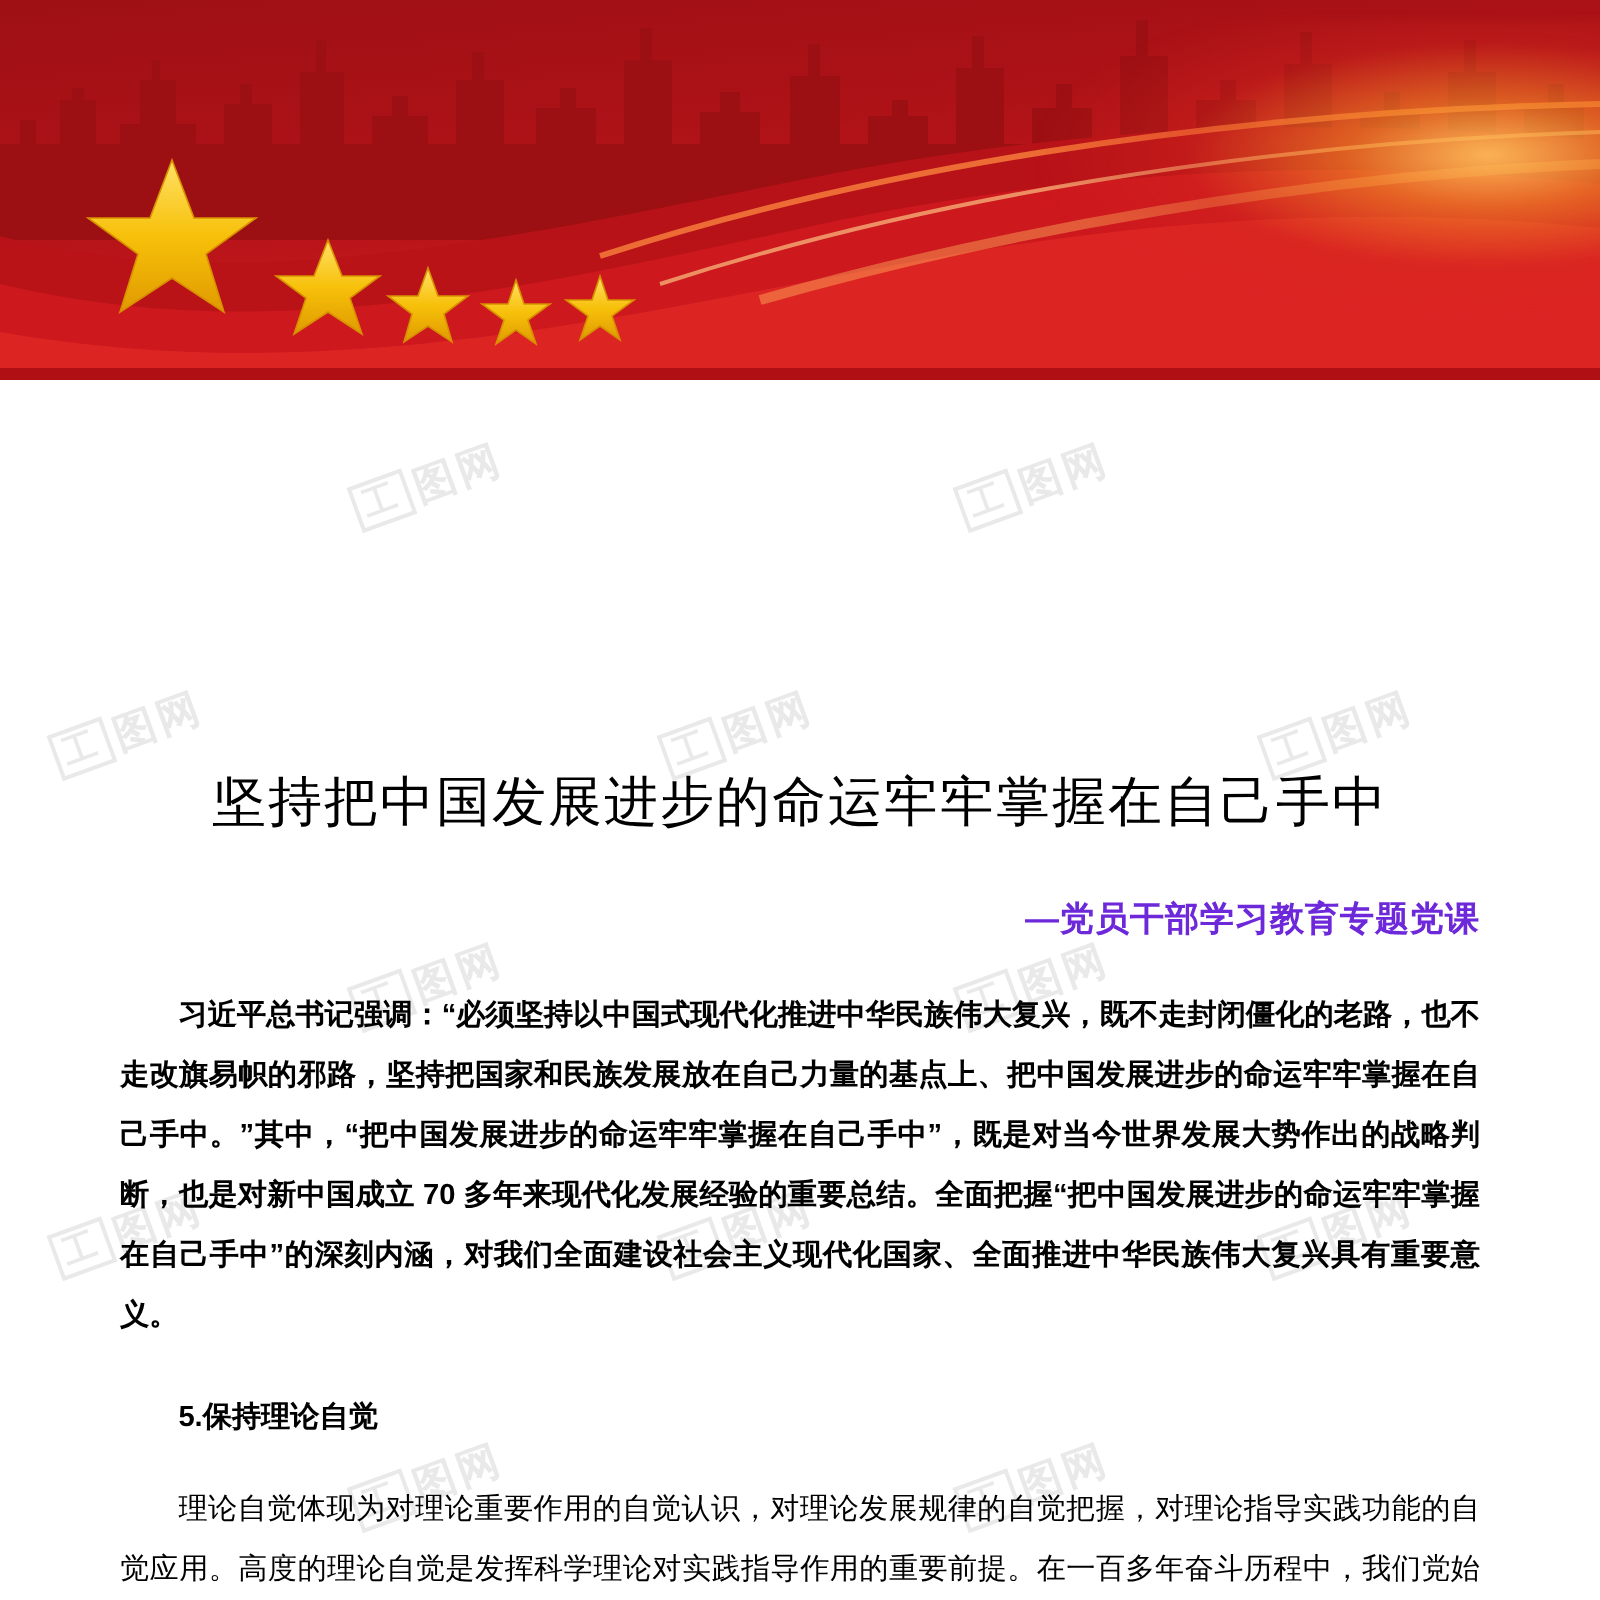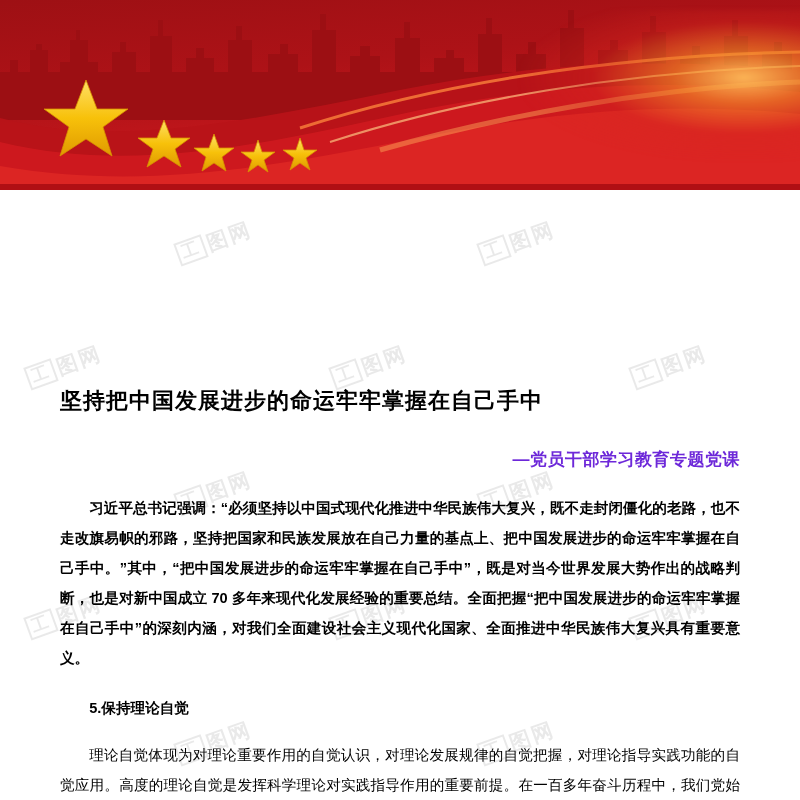--- a/index.html
+++ b/index.html
@@ -89,23 +89,23 @@
 
   
   .doc {
     position: relative;
     padding: 0 60px;
     box-sizing: border-box;
     width: 800px;
   }
   .doc-title {
     margin: 192px 0 0 0;
-    text-align: left;
-    font-size: 22px;
-    font-weight: bold;
+    text-align: center;
+    font-size: 27px;
+    font-weight: normal;
     color: #000;
     letter-spacing: 1px;
     line-height: 38px;
   }
   .doc-subtitle {
     margin: 28px 0 0 0;
     text-align: right;
     font-size: 17px;
     font-weight: bold;
     color: #6d28d9;

